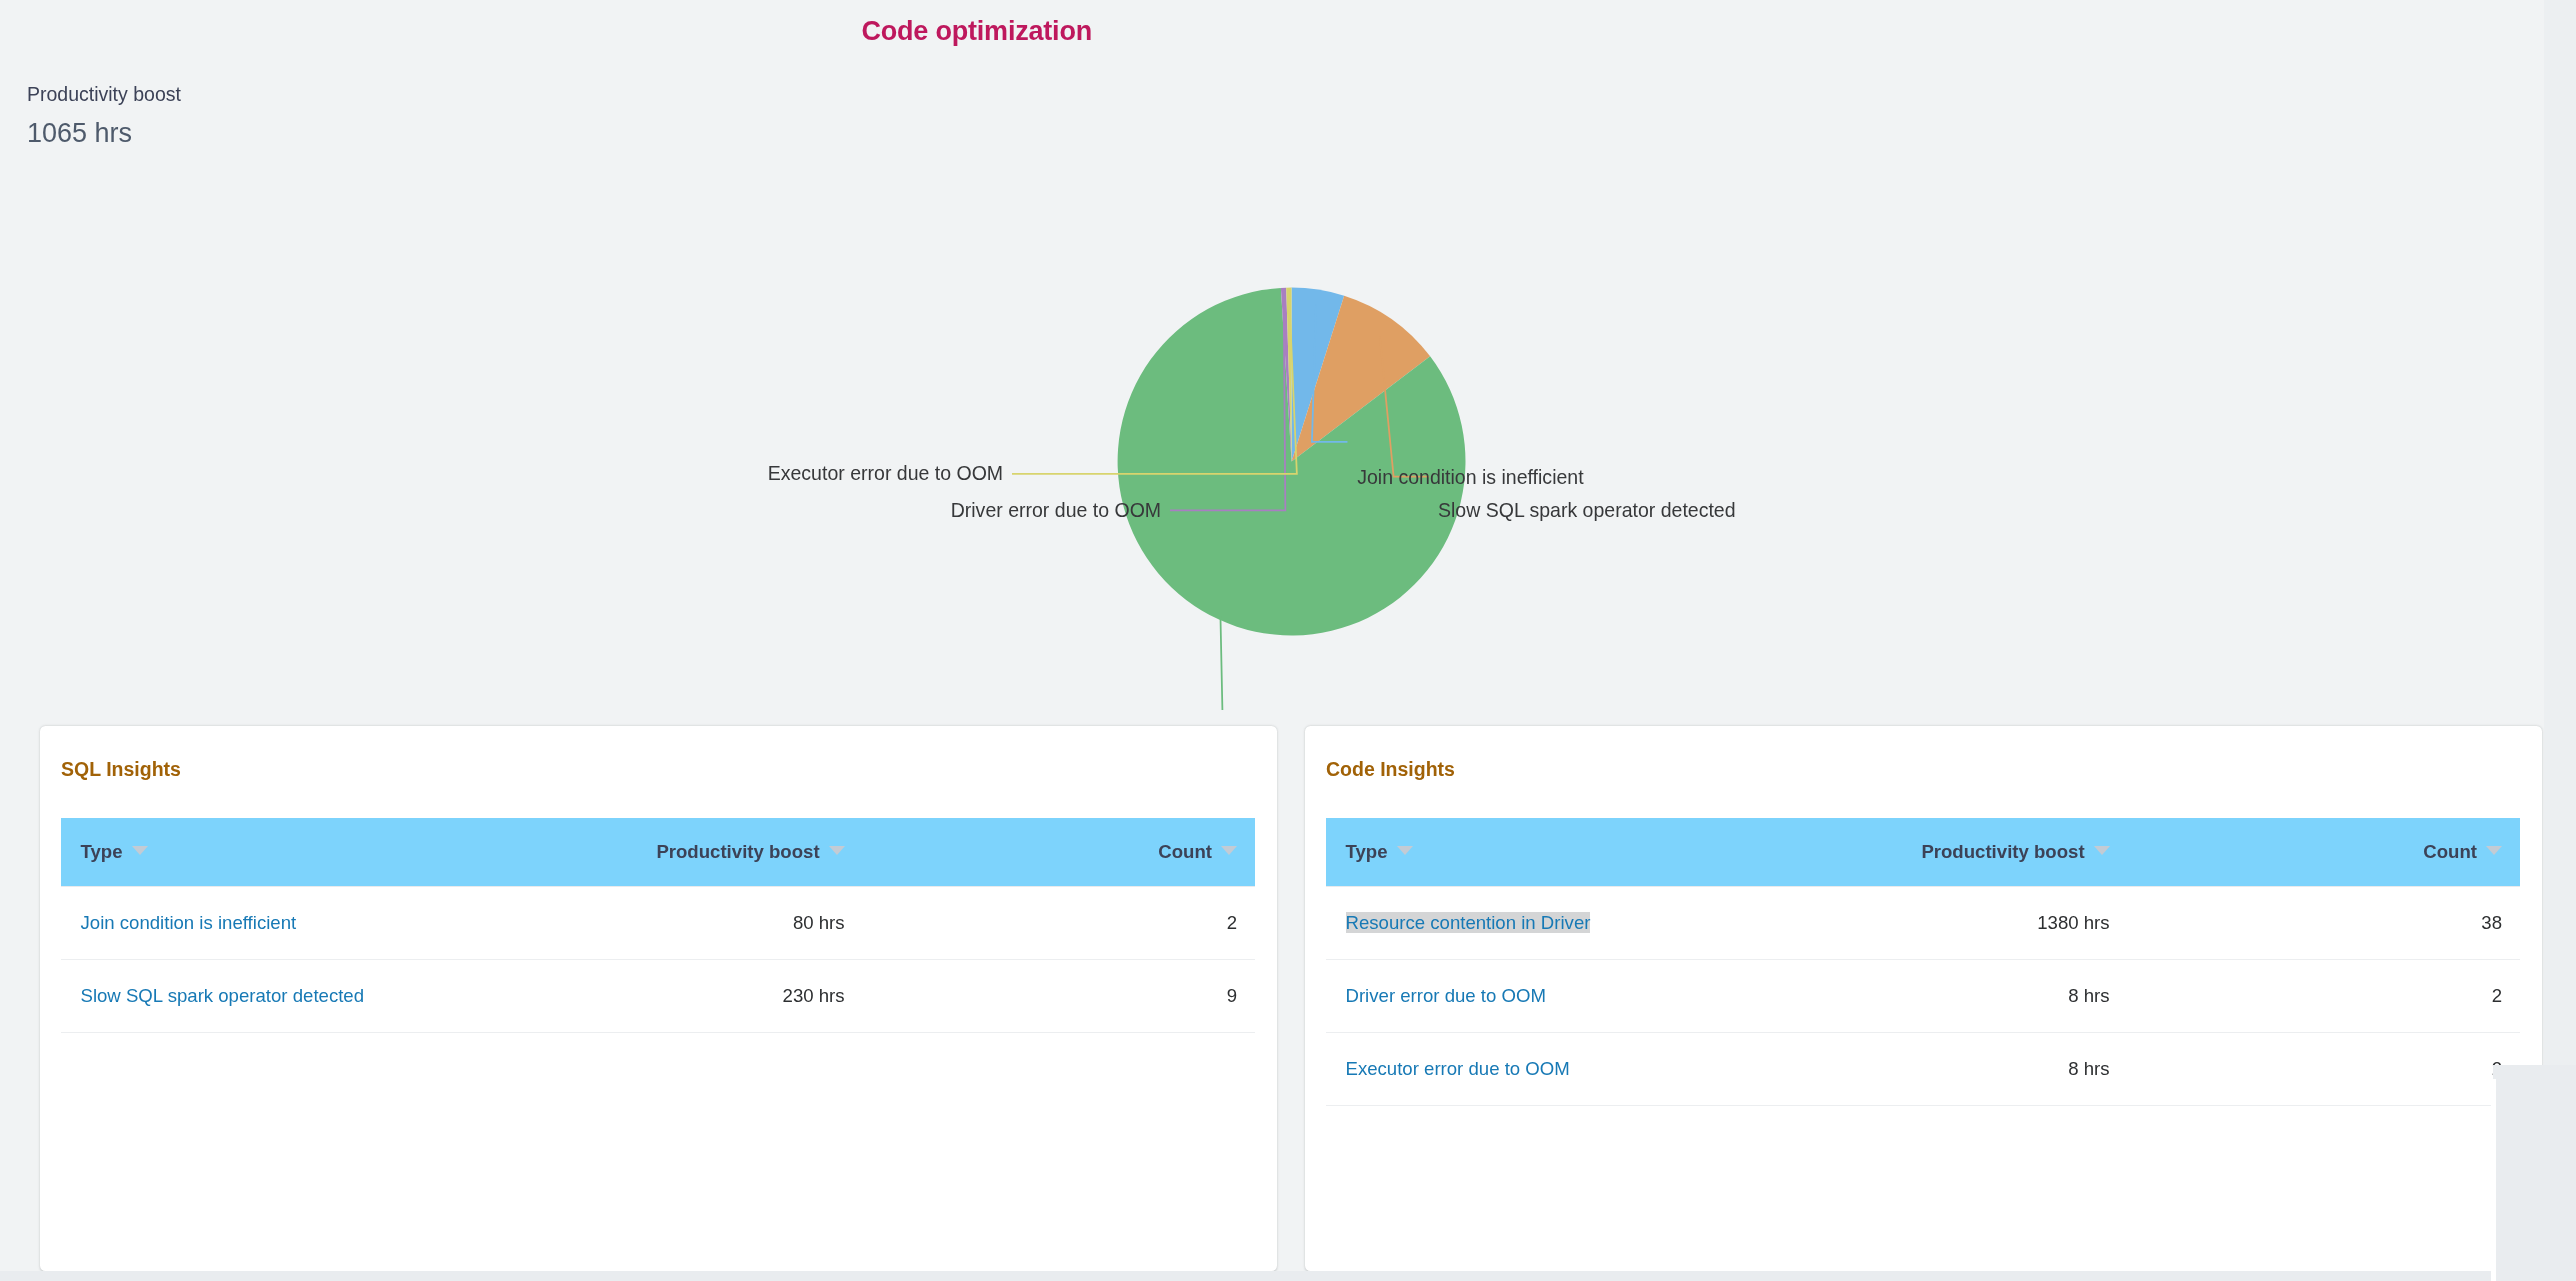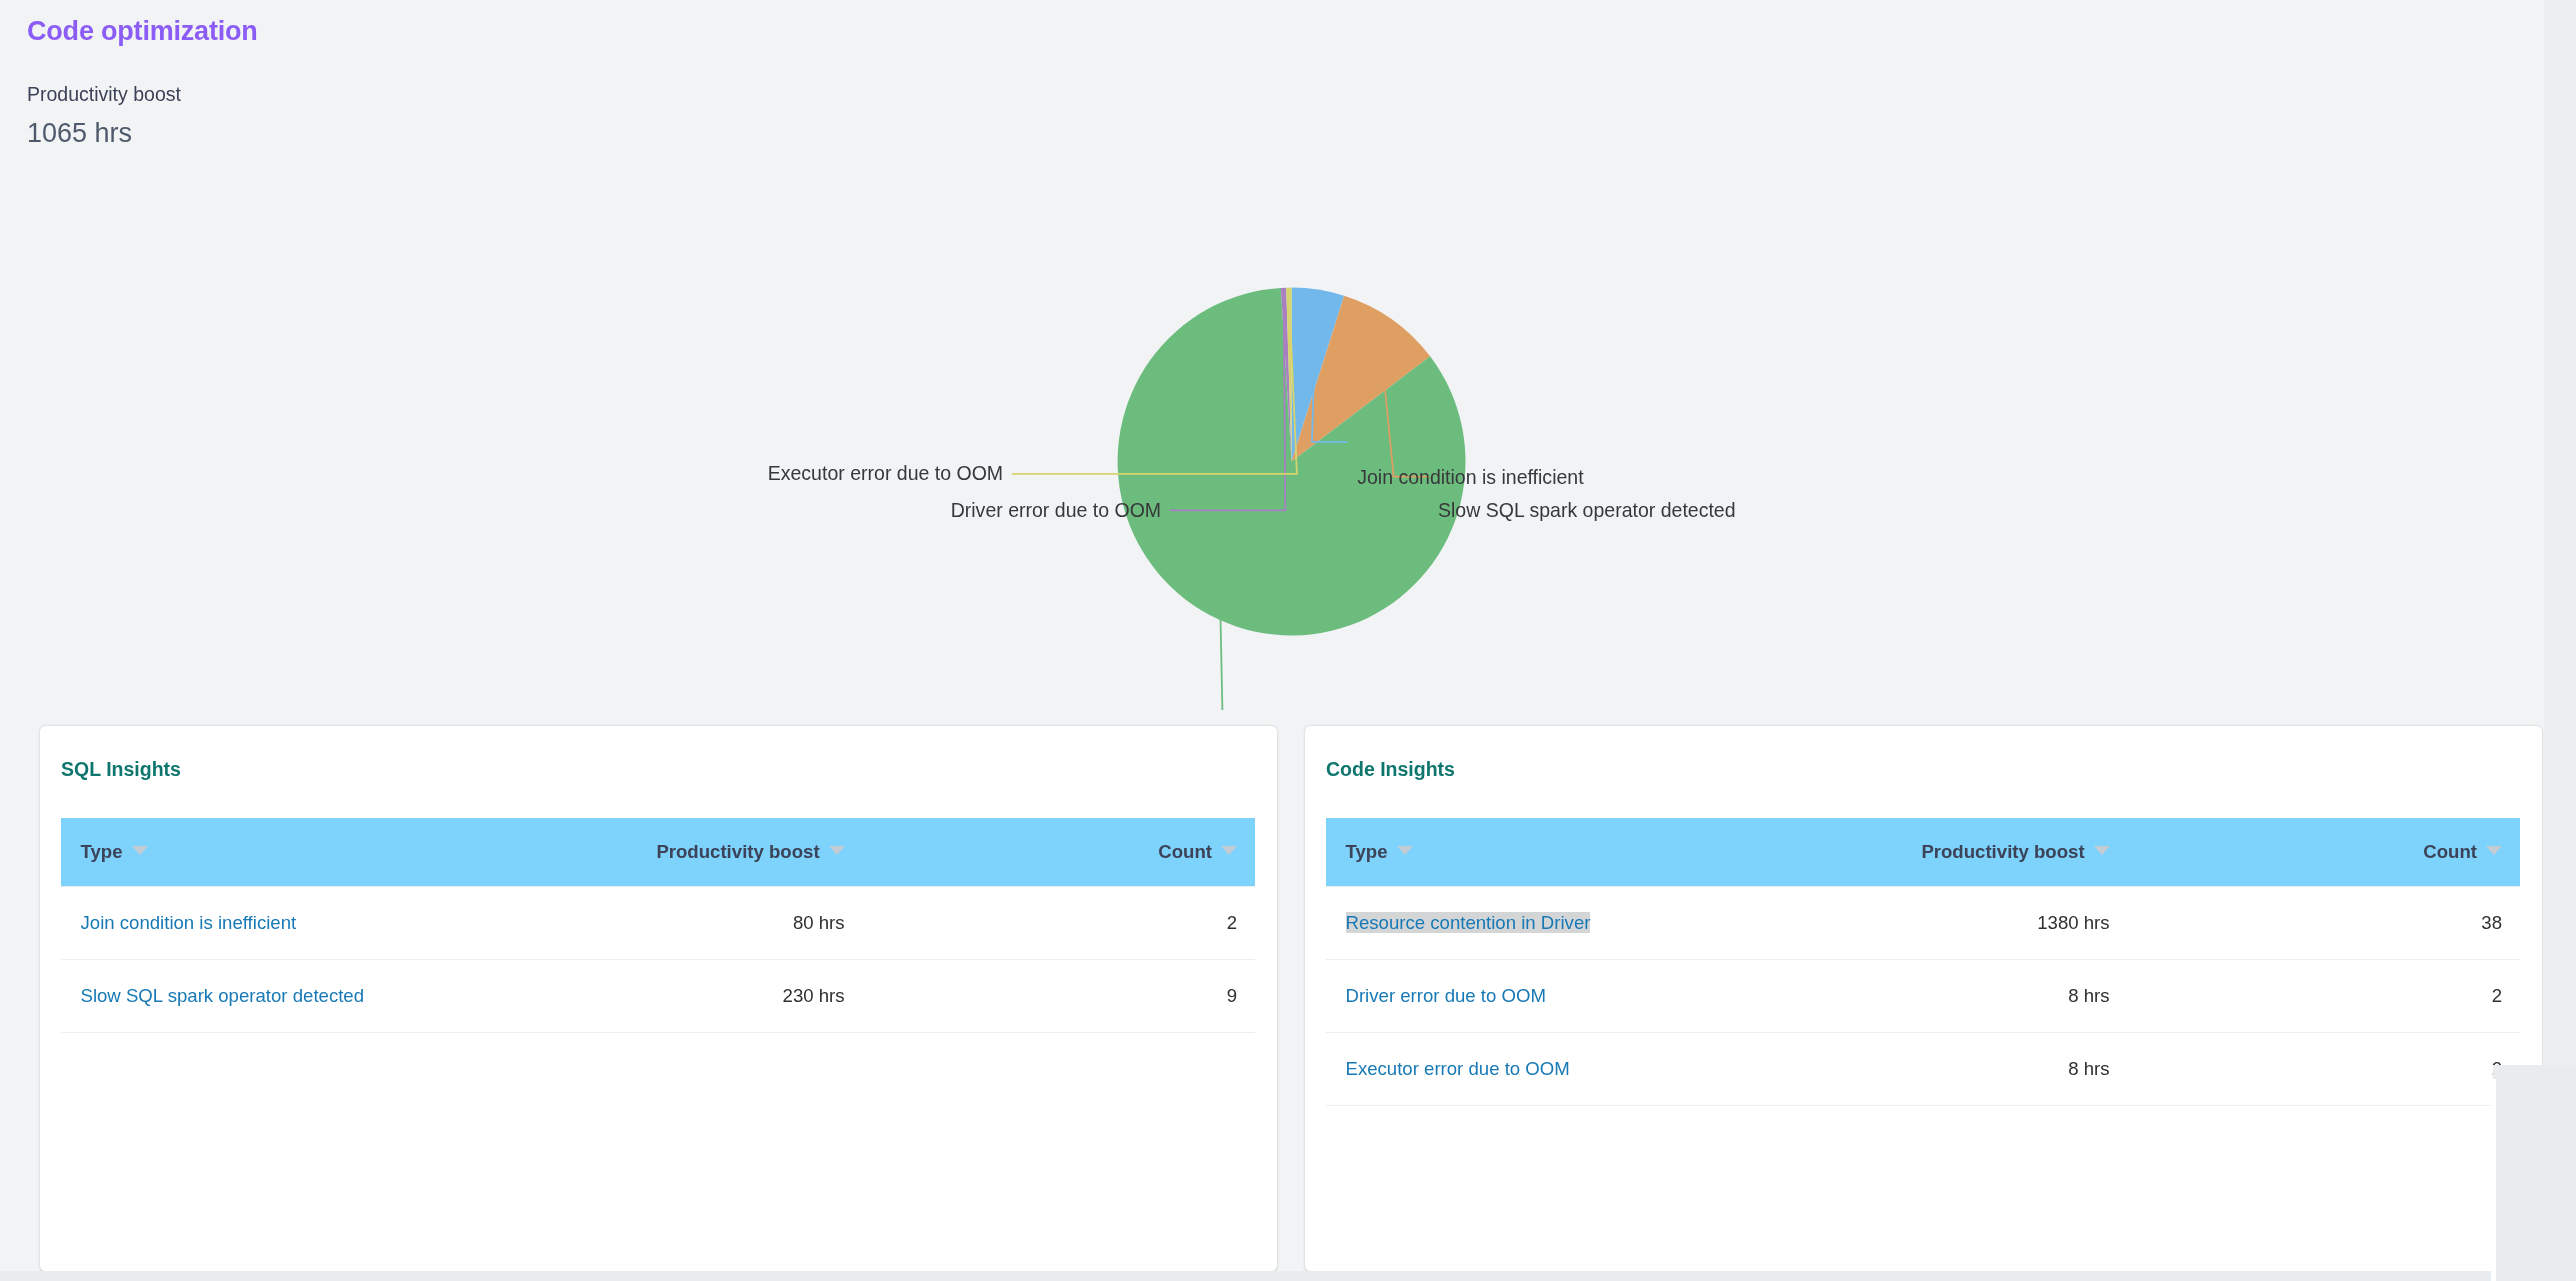--- a/index.html
+++ b/index.html
@@ -19,23 +19,24 @@
   
   #page-header {
     position: absolute;
     left: 27px;
     top: 16px;
     width: 1065px;
   }
   #page-title {
     font-size: 27px;
     font-weight: bold;
-    color: #8b5cf6;
+    color: #be185d;
     letter-spacing: -0.2px;
     margin: 0;
+    text-align: right;
   }
   #kpi-block {
     margin-top: 36px;
   }
   #kpi-label {
     font-size: 19.5px;
     color: #3c4257;
     font-weight: normal;
   }
   #kpi-value {
@@ -80,21 +81,21 @@
     border-radius: 5.3px;
     box-shadow: 0 0.9px 2.7px rgba(60,64,67,0.18), 0 0.9px 1.8px rgba(60,64,67,0.10);
     overflow: hidden;
   }
   #sql-insights-card { left: 40px; width: 1237px; }
   #code-insights-card { left: 1305px; width: 1237px; }
 
   .card-title {
     font-size: 19.5px;
     font-weight: bold;
-    color: #0f766e;
+    color: #a16207;
     padding: 32px 0 0 21px;
   }
   .insight-table {
     width: calc(100% - 43px);
     margin: 0 21px;
     border-collapse: collapse;
     margin-top: 37px;
     table-layout: fixed;
   }
   .insight-table thead tr { background: #7dd3fc; }

